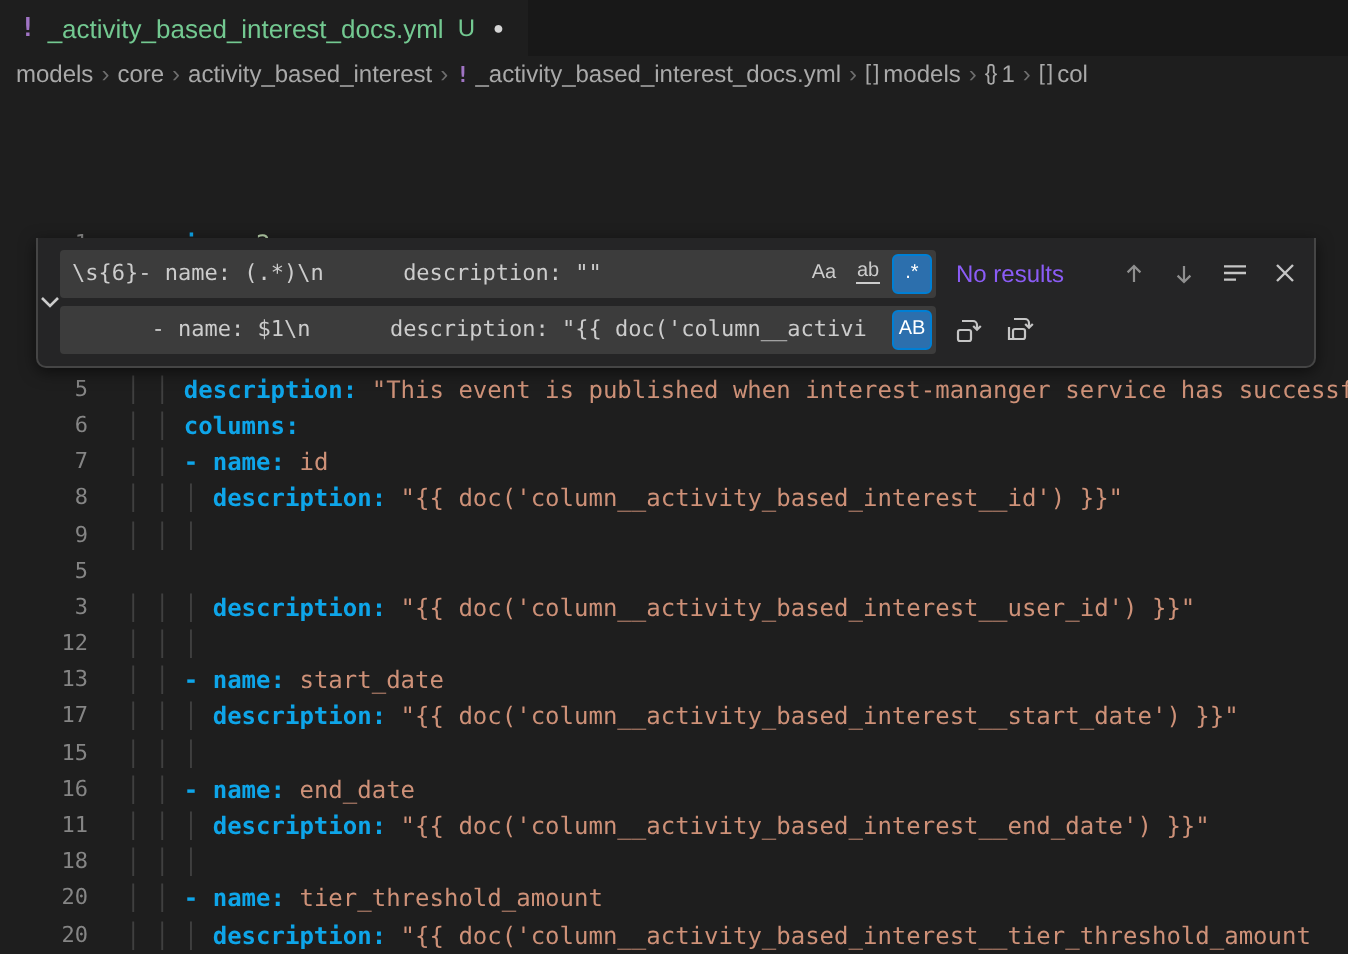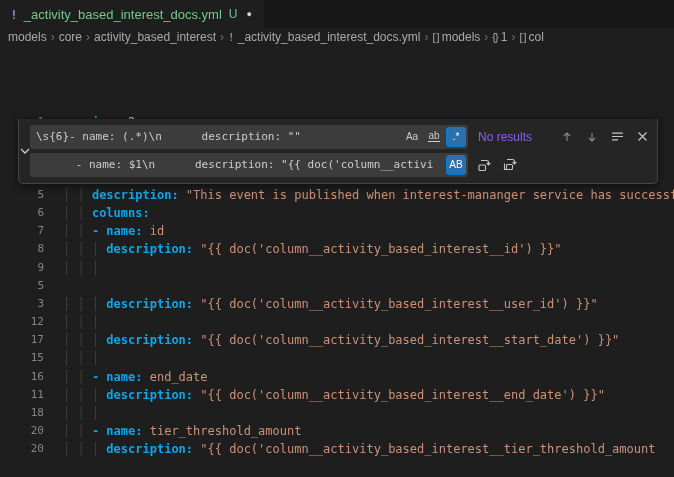--- a/index.html
+++ b/index.html
@@ -186,20 +186,21 @@
       <div class="code-line"><span class="ln">3</span><span class="lc"><span class="tk-key">models:</span></span></div>
       <div class="code-line"><span class="ln">4</span><span class="lc"><span class="guides">│ </span><span class="tk-key">- name:</span><span class="tk-pl"> </span><span class="tk-str">activity_based_interest_activated</span></span></div>
       <div class="code-line"><span class="ln">5</span><span class="lc"><span class="guides">│ │ </span><span class="tk-key">description:</span><span class="tk-pl"> </span><span class="tk-str">"This event is published when interest-mananger service has successf</span></span></div>
       <div class="code-line"><span class="ln">6</span><span class="lc"><span class="guides">│ │ </span><span class="tk-key">columns:</span></span></div>
       <div class="code-line"><span class="ln">7</span><span class="lc"><span class="guides">│ │ </span><span class="tk-key">- name:</span><span class="tk-pl"> </span><span class="tk-str">id</span></span></div>
       <div class="code-line"><span class="ln">8</span><span class="lc"><span class="guides">│ │ │ </span><span class="tk-key">description:</span><span class="tk-pl"> </span><span class="tk-str">"{{ doc('column__activity_based_interest__id') }}"</span></span></div>
       <div class="code-line"><span class="ln">9</span><span class="lc"><span class="guides">│ │ │ </span></span></div>
       <div class="code-line"><span class="ln">5</span></div>
       <div class="code-line"><span class="ln">3</span><span class="lc"><span class="guides">│ │ │ </span><span class="tk-key">description:</span><span class="tk-pl"> </span><span class="tk-str">"{{ doc('column__activity_based_interest__user_id') }}"</span></span></div>
       <div class="code-line"><span class="ln">12</span><span class="lc"><span class="guides">│ │ │ </span></span></div>
+      <div class="code-line"><span class="ln">13</span><span class="lc"><span class="guides">│ │ </span><span class="tk-key">- name:</span><span class="tk-pl"> </span><span class="tk-str">start_date</span></span></div>
       <div class="code-line"><span class="ln">17</span><span class="lc"><span class="guides">│ │ │ </span><span class="tk-key">description:</span><span class="tk-pl"> </span><span class="tk-str">"{{ doc('column__activity_based_interest__start_date') }}"</span></span></div>
       <div class="code-line"><span class="ln">15</span><span class="lc"><span class="guides">│ │ │ </span></span></div>
       <div class="code-line"><span class="ln">16</span><span class="lc"><span class="guides">│ │ </span><span class="tk-key">- name:</span><span class="tk-pl"> </span><span class="tk-str">end_date</span></span></div>
       <div class="code-line"><span class="ln">11</span><span class="lc"><span class="guides">│ │ │ </span><span class="tk-key">description:</span><span class="tk-pl"> </span><span class="tk-str">"{{ doc('column__activity_based_interest__end_date') }}"</span></span></div>
       <div class="code-line"><span class="ln">18</span><span class="lc"><span class="guides">│ │ │ </span></span></div>
       <div class="code-line"><span class="ln">20</span><span class="lc"><span class="guides">│ │ </span><span class="tk-key">- name:</span><span class="tk-pl"> </span><span class="tk-str">tier_threshold_amount</span></span></div>
       <div class="code-line"><span class="ln">20</span><span class="lc"><span class="guides">│ │ │ </span><span class="tk-key">description:</span><span class="tk-pl"> </span><span class="tk-str">"{{ doc('column__activity_based_interest__tier_threshold_amount</span></span></div>
     </div>
 
 </div>

